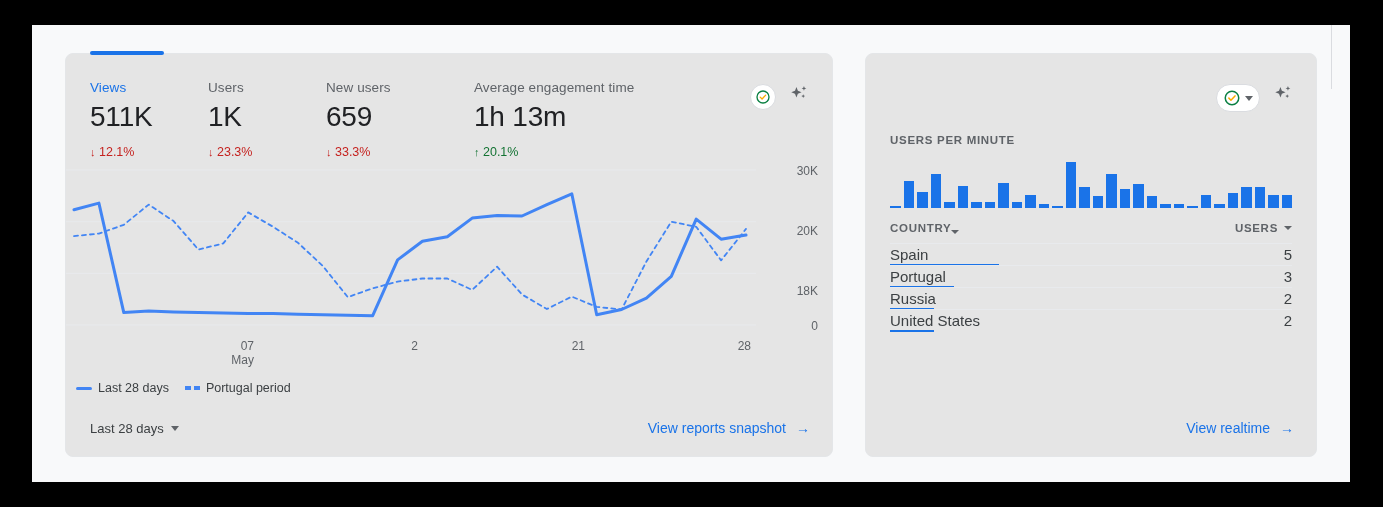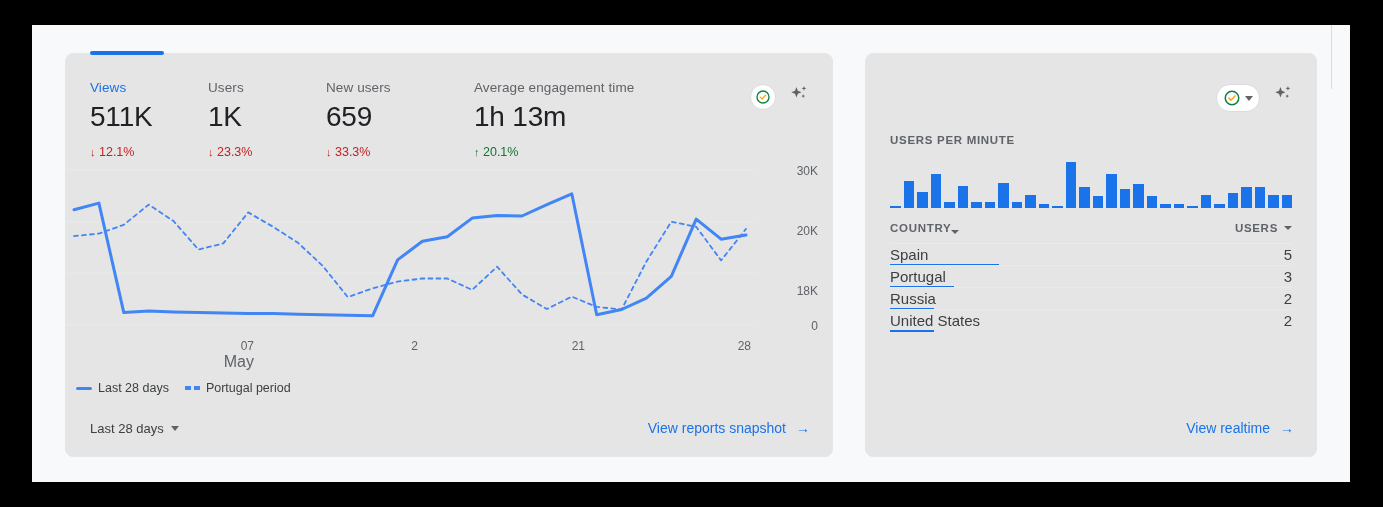--- a/index.html
+++ b/index.html
@@ -86,21 +86,21 @@
   .chart-svg { display: block; }
   .ylab {
     position: absolute; right: 14px;
     font-size: 12px; color: #5f6368; text-align: right;
     width: 40px;
   }
   .xlab {
     position: absolute; font-size: 12px; color: #5f6368;
     text-align: right; width: 40px;
   }
-  .xlab small { display: block; font-size: 16px; }
+  .xlab small { display: block; font-size: 12px; }
 
   .legend {
     display: flex; align-items: center; gap: 8px;
     margin: 14px 0 0 10px; font-size: 12.5px; color: #3c4043;
   }
   .legend-item { display: flex; align-items: center; gap: 6px; }
   .lg-solid { width: 16px; height: 3px; background: #4285f4; border-radius: 2px; }
   .lg-dash { display: flex; gap: 3px; }
   .lg-dash i { width: 6px; height: 4px; background: #4285f4; display: block; }
 

